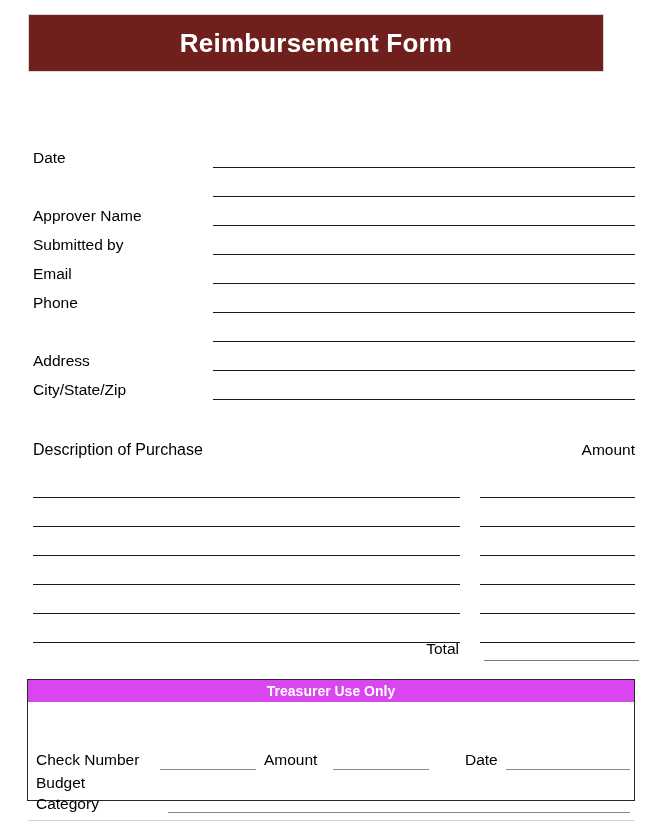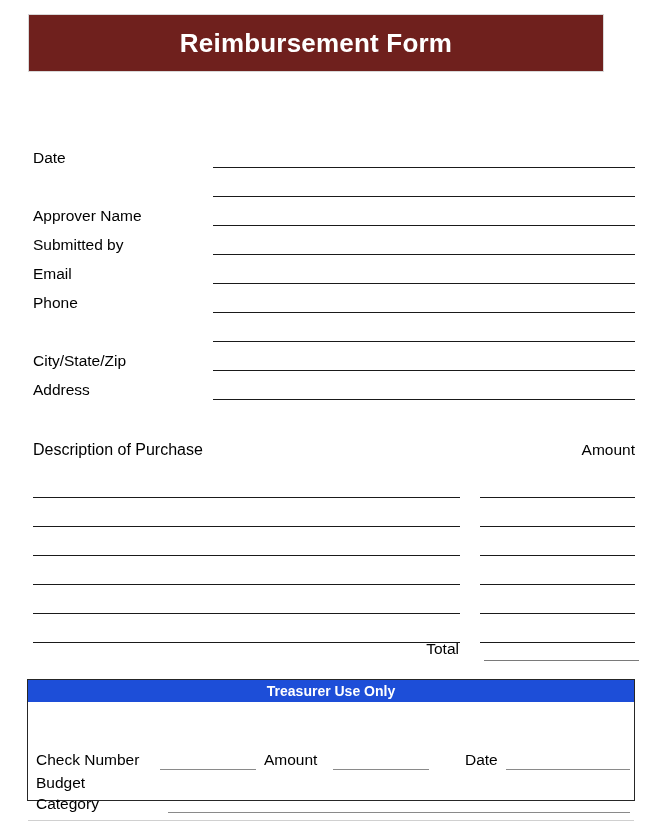--- a/index.html
+++ b/index.html
@@ -154,21 +154,21 @@
     left: 27px;
     top: 679px;
     width: 608px;
     height: 122px;
     border: 1.6px solid #262626;
     box-sizing: border-box;
     background: #ffffff;
   }
   .treasurer-bar {
     height: 22px;
-    background: #1d4ed8;
+    background: #d946ef;
     display: flex;
     align-items: center;
     justify-content: center;
   }
   .treasurer-bar-text {
     color: #ffffff;
     font-size: 14px;
     font-weight: bold;
     line-height: 1;
     white-space: nowrap;
@@ -266,26 +266,26 @@
     <div class="field-row">
       <span class="field-label">Phone</span>
       <span class="field-line"></span>
     </div>
 
     <div class="field-row">
       <span class="field-line"></span>
     </div>
 
     <div class="field-row">
+      <span class="field-label">Address</span>
+      <span class="field-line"></span>
+    </div>
+
+    <div class="field-row">
       <span class="field-label">City/State/Zip</span>
-      <span class="field-line"></span>
-    </div>
-
-    <div class="field-row">
-      <span class="field-label">Address</span>
       <span class="field-line"></span>
     </div>
 
   </div>
 
   <div class="purchase-head">
     <span class="desc-title">Description of Purchase</span>
     <span class="amt-title">Amount</span>
   </div>
 

